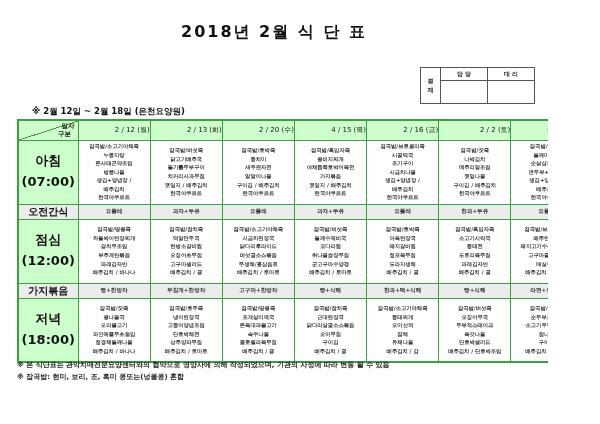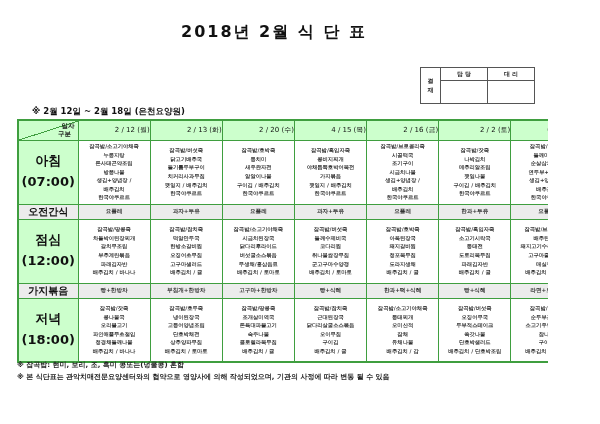--- a/index.html
+++ b/index.html
@@ -310,16 +310,16 @@
             <div class="line">소고기우엉채볶음</div>
             <div class="line">참나물</div>
             <div class="line">구이김</div>
             <div class="line">배추김치 / 바나나</div>
           </td>
         </tr>
       </tbody>
   </table>
 
   <div class="notes">
+    <div>※ 본 식단표는 관악치매전문요양센터와의 협약으로 영양사에 의해 작성되었으며, 기관의 사정에 따라 변동 될 수 있음</div>
     <div>※ 잡곡밥: 현미, 보리, 조, 흑미 콩또는(넝쿨콩) 혼합</div>
-    <div>※ 본 식단표는 관악치매전문요양센터와의 협약으로 영양사에 의해 작성되었으며, 기관의 사정에 따라 변동 될 수 있음</div>
   </div>
 </div>
 
 </body></html>

